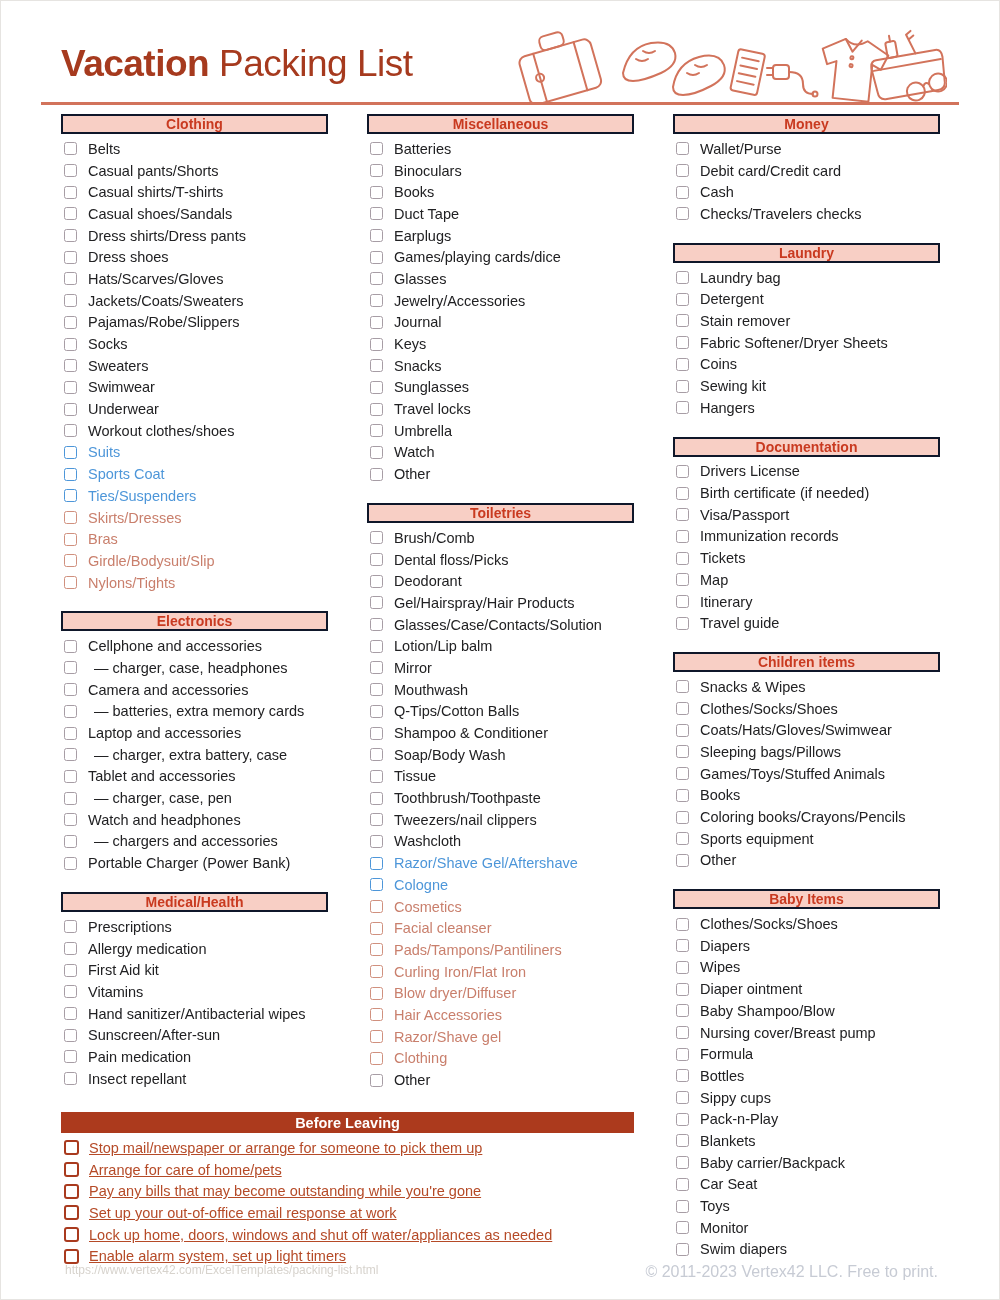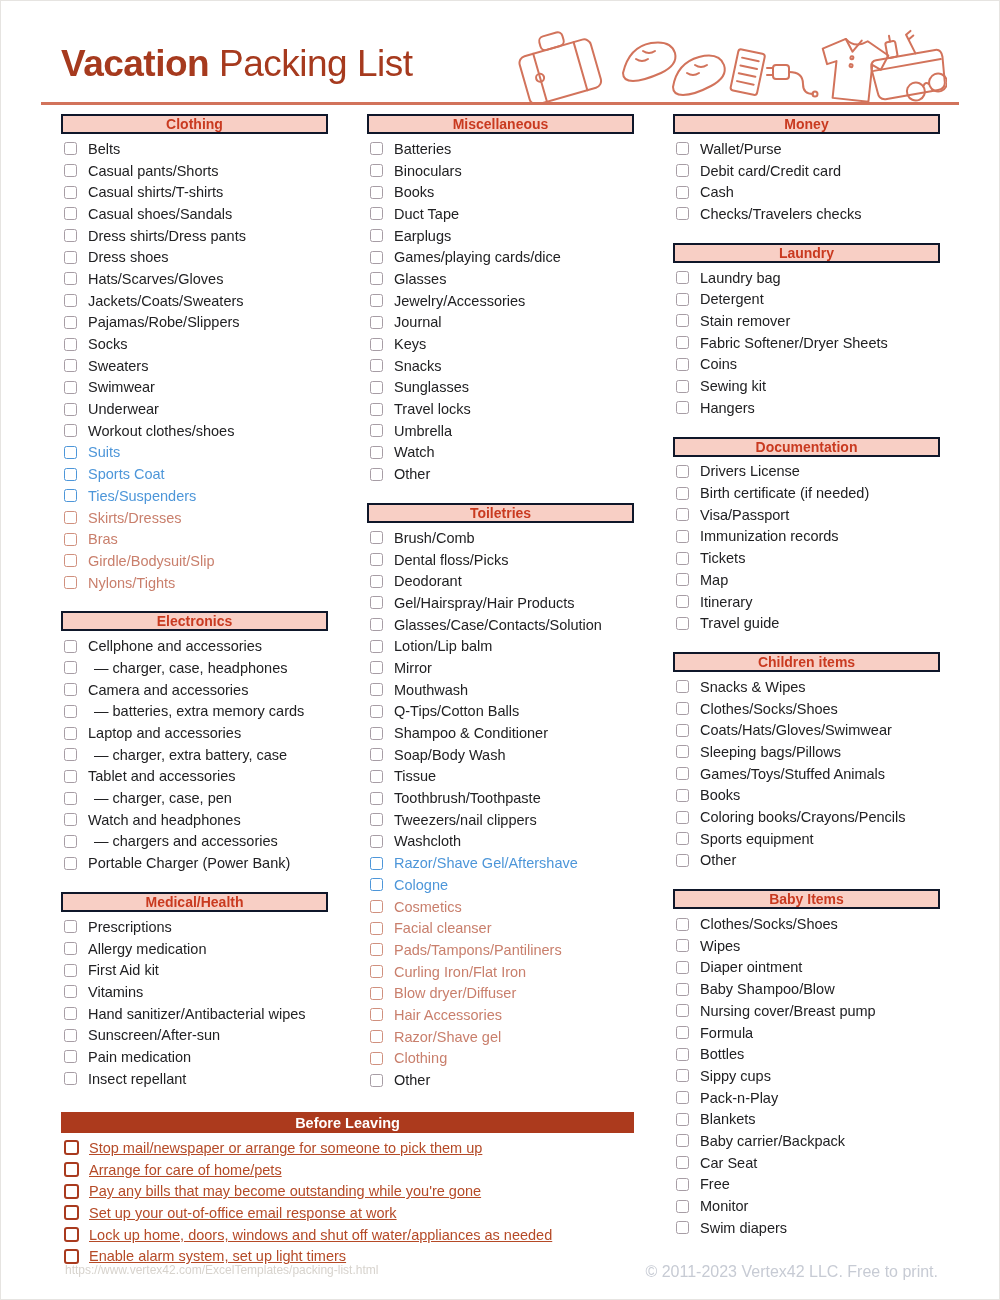--- a/index.html
+++ b/index.html
@@ -603,20 +603,24 @@
           </div>
         </div>
         <div class="section">
           <div class="section-header">Baby Items</div>
           <div class="row">
             <span class="checkbox"></span>
             <span class="label">Clothes/Socks/Shoes</span>
           </div>
           <div class="row">
             <span class="checkbox"></span>
+            <span class="label">Diapers</span>
+          </div>
+          <div class="row">
+            <span class="checkbox"></span>
             <span class="label">Wipes</span>
           </div>
           <div class="row">
             <span class="checkbox"></span>
             <span class="label">Diaper ointment</span>
           </div>
           <div class="row">
             <span class="checkbox"></span>
             <span class="label">Baby Shampoo/Blow</span>
           </div>
@@ -647,21 +651,21 @@
           <div class="row">
             <span class="checkbox"></span>
             <span class="label">Baby carrier/Backpack</span>
           </div>
           <div class="row">
             <span class="checkbox"></span>
             <span class="label">Car Seat</span>
           </div>
           <div class="row">
             <span class="checkbox"></span>
-            <span class="label">Free</span>
+            <span class="label">Toys</span>
           </div>
           <div class="row">
             <span class="checkbox"></span>
             <span class="label">Monitor</span>
           </div>
           <div class="row">
             <span class="checkbox"></span>
             <span class="label">Swim diapers</span>
           </div>
         </div>

